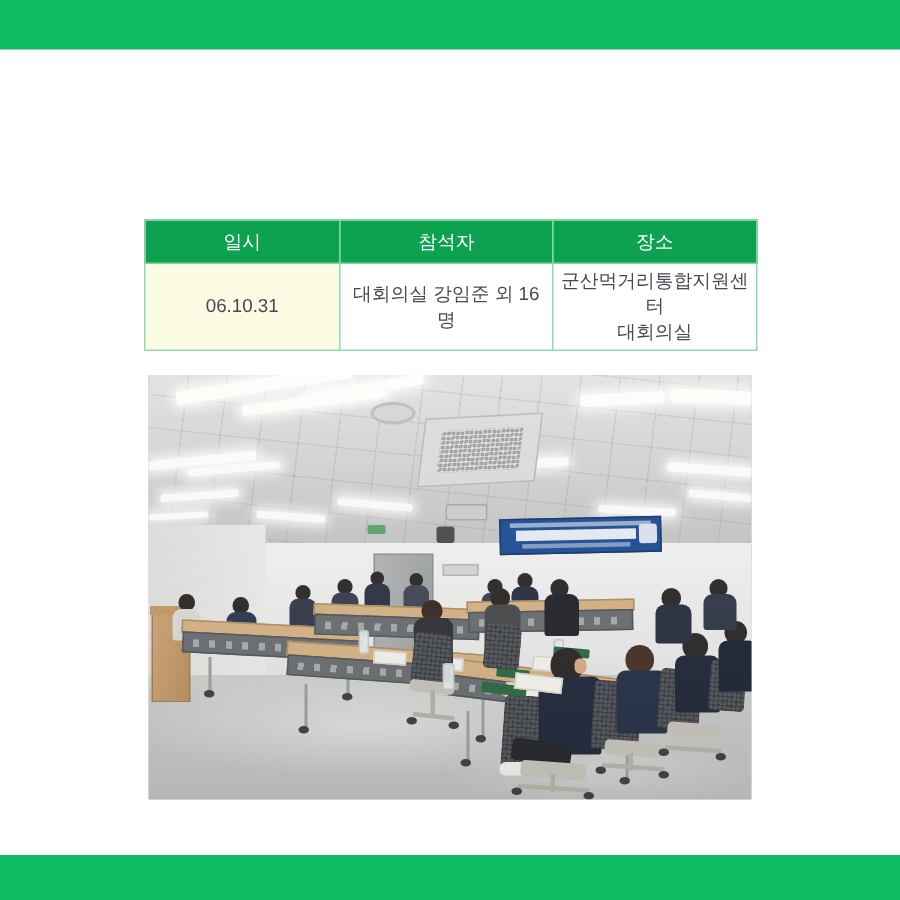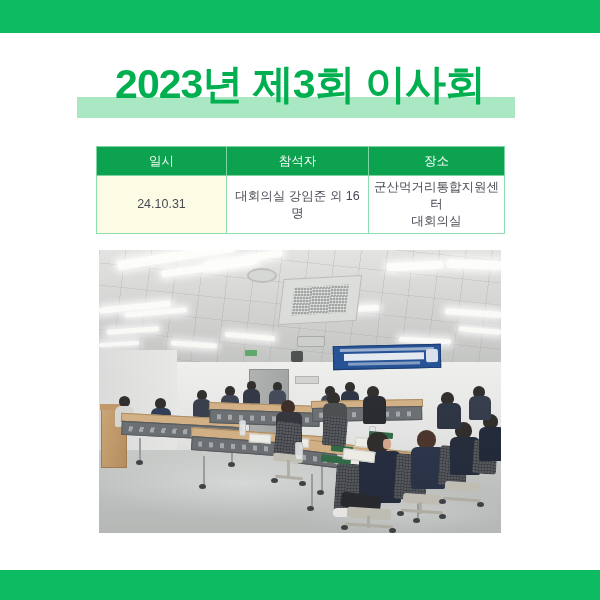--- a/index.html
+++ b/index.html
@@ -400,41 +400,37 @@
   }
 </style>
 </head>
 <body>
 
 <div class="page">
 
   <div class="band-top"></div>
   <div class="band-bottom"></div>
 
-  <div class="title-wrap">
-    <div class="title-highlight"></div>
-    <div class="title-text">2023년 제3회 이사회</div>
-  </div>
 
   <table class="info-table">
     <colgroup>
       <col class="col-date">
       <col class="col-att">
       <col class="col-place">
     </colgroup>
     <thead>
       <tr>
         <th>일시</th>
         <th>참석자</th>
         <th>장소</th>
       </tr>
     </thead>
     <tbody>
       <tr>
-        <td class="cell-date">24.10.31</td>
+        <td class="cell-date">06.10.31</td>
         <td>대회의실 강임준 외 16명</td>
         <td>
           <span>군산먹거리통합지원센터</span><br>
           <span>대회의실</span>
         </td>
       </tr>
     </tbody>
   </table>
 
   <div class="photo">

